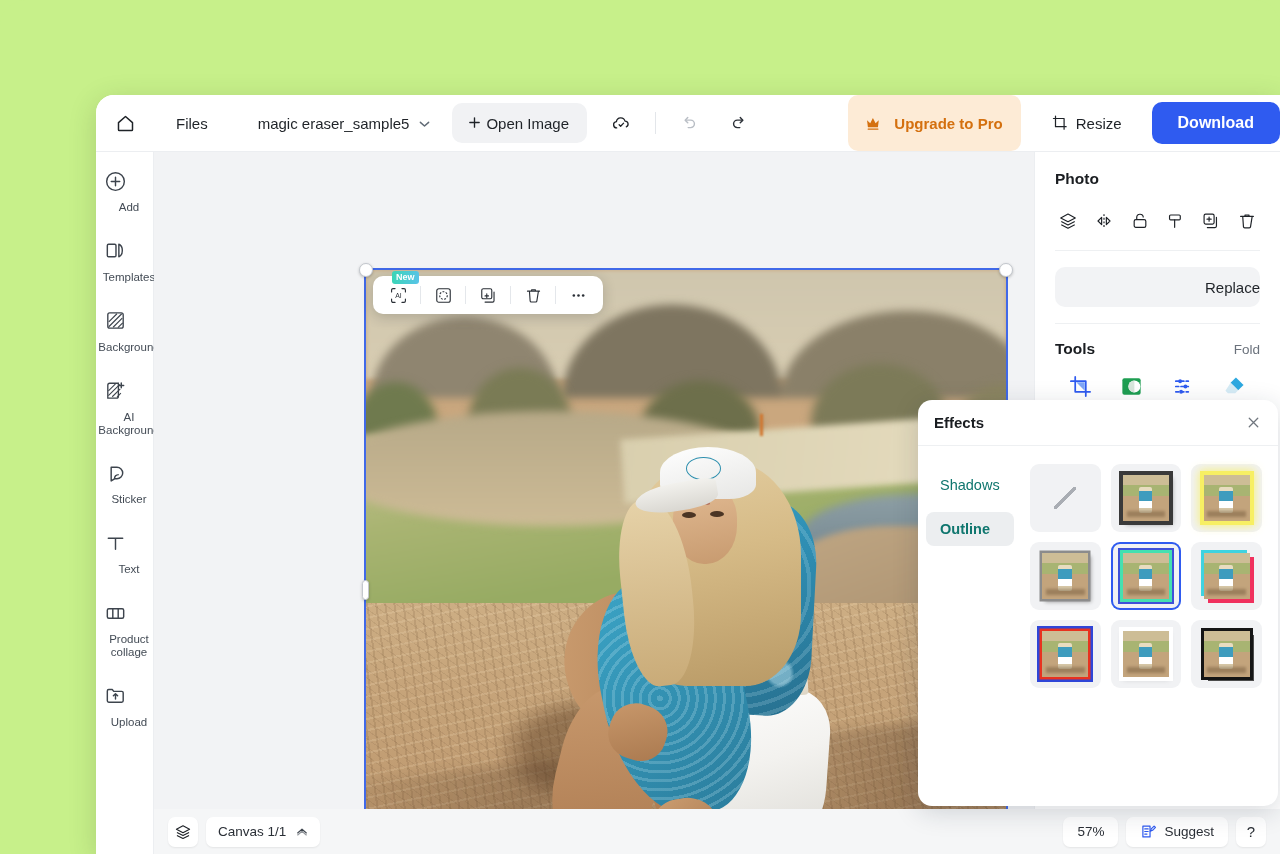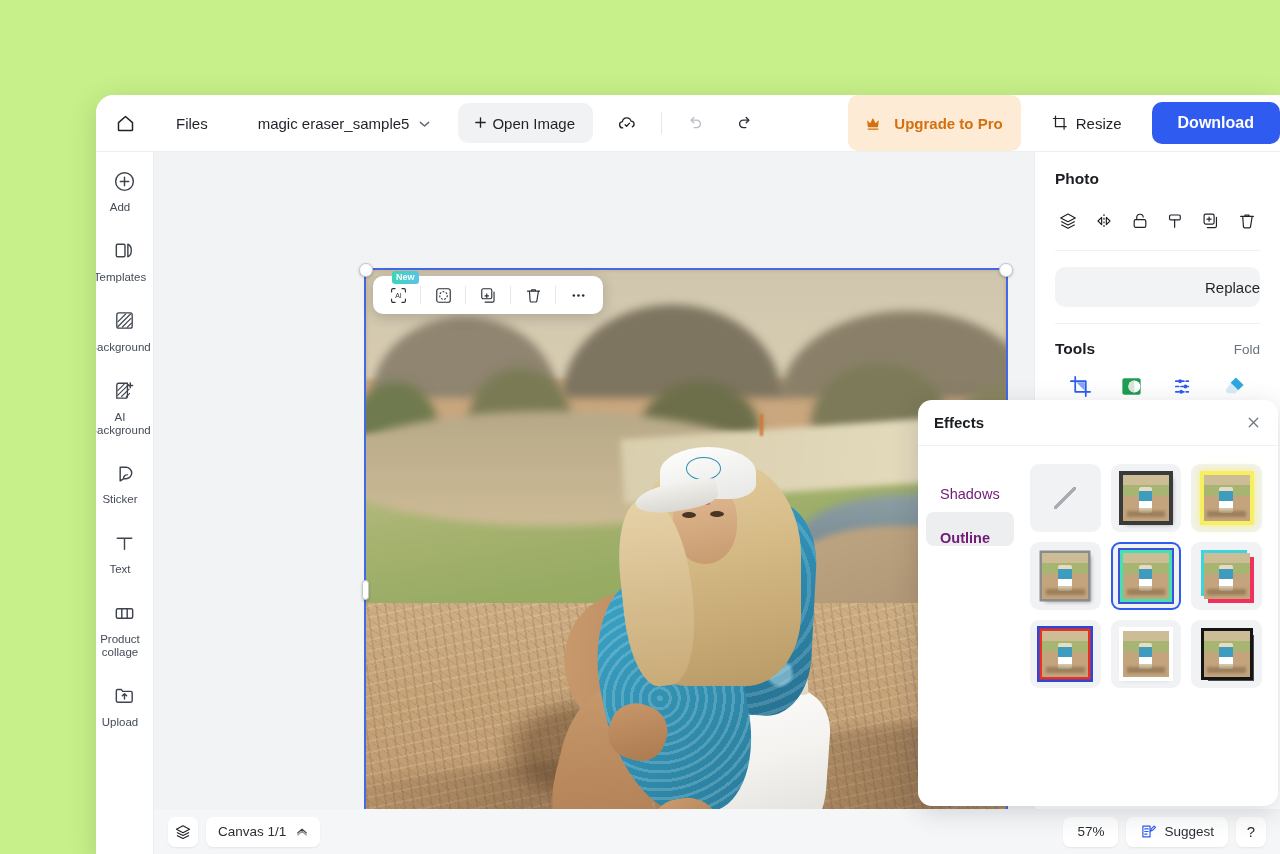--- a/index.html
+++ b/index.html
@@ -50,21 +50,21 @@
     padding: 6px 8px; border-radius: 7px;
   }
   .doc-name {
     margin-left: 36px;
     display: flex; align-items: center; gap: 10px;
     font-size: 15px; color: #1f2328; cursor: pointer;
     padding: 6px 6px; border-radius: 7px;
   }
   .chev { color:#606a75; font-size:11px; line-height:1; transform: translateY(1px); }
   .open-image {
-    margin-left: 22px;
+    margin-left: 16px;
     height: 40px; padding: 0 18px 0 14px;
     background: #f1f2f4; border-radius: 10px;
     display: flex; align-items: center; gap: 3px;
     font-size: 15px; color:#1f2328; cursor:pointer;
   }
   .plus-ic { font-size:19px; font-weight:400; line-height:1; transform:translateY(-1px); }
   .cloud-btn {
     margin-left: 18px; width: 34px; height:34px;
     display:flex; align-items:center; justify-content:center;
     border-radius: 8px; cursor: pointer;
@@ -97,23 +97,23 @@
 
   
   .rail {
     position:absolute; left:0; top:57px;
     width: 58px; height: 702px;
     background:#fff;
     border-right: 1px solid #eceef1;
     padding-top: 10px;
   }
   .rail-item {
-    display:flex; flex-direction:column; align-items:center;
+    display:flex; flex-direction:column; align-items:flex-start;
     gap: 5px; margin-bottom: 14px; cursor:pointer;
-    padding: 4px 12px;
+    padding: 4px 4px;
   }
   .rail-ico { width:30px; height:30px; display:flex; align-items:center; justify-content:center; }
   .rail-lbl {
     font-size: 11.5px; color:#434b55; line-height:1.12; text-align:center;
     white-space: pre-line; width: 76px; margin-left: -9px;
   }
 
   
   .canvas-area {
     position:absolute; left:58px; top:57px;
@@ -419,22 +419,22 @@
   }
   .ep-head {
     height: 46px; display:flex; align-items:center;
     padding: 0 16px; border-bottom:1px solid #eef0f2;
   }
   .ep-title { font-size:15px; font-weight:700; color:#1a1d21; }
   .ep-close { margin-left:auto; cursor:pointer; color:#70767e; font-size:19px; line-height:1; }
   .ep-body { display:flex; height: 360px; }
   .ep-tabs { width: 104px; padding: 22px 8px 0 8px; }
   .ep-tab {
-    height: 34px; border-radius: 8px; display:flex; align-items:flex-end;
-    padding-left: 14px; font-size:14.5px; color:#701a75; cursor:pointer;
+    height: 34px; border-radius: 8px; display:flex; align-items:center;
+    padding-left: 14px; font-size:14.5px; color:#0f766e; cursor:pointer;
     margin-bottom: 6px;
   }
   .ep-tab.active { background:#eceef0; font-weight:600;margin-top:10px; }
   .ep-grid {
     flex:1; padding: 18px 16px 0 8px;
     display:grid; grid-template-columns: repeat(3, 1fr); gap: 10px;
     align-content: start;
   }
   .ef-cell {
     height: 68px; background:#f1f2f4; border-radius:9px;

